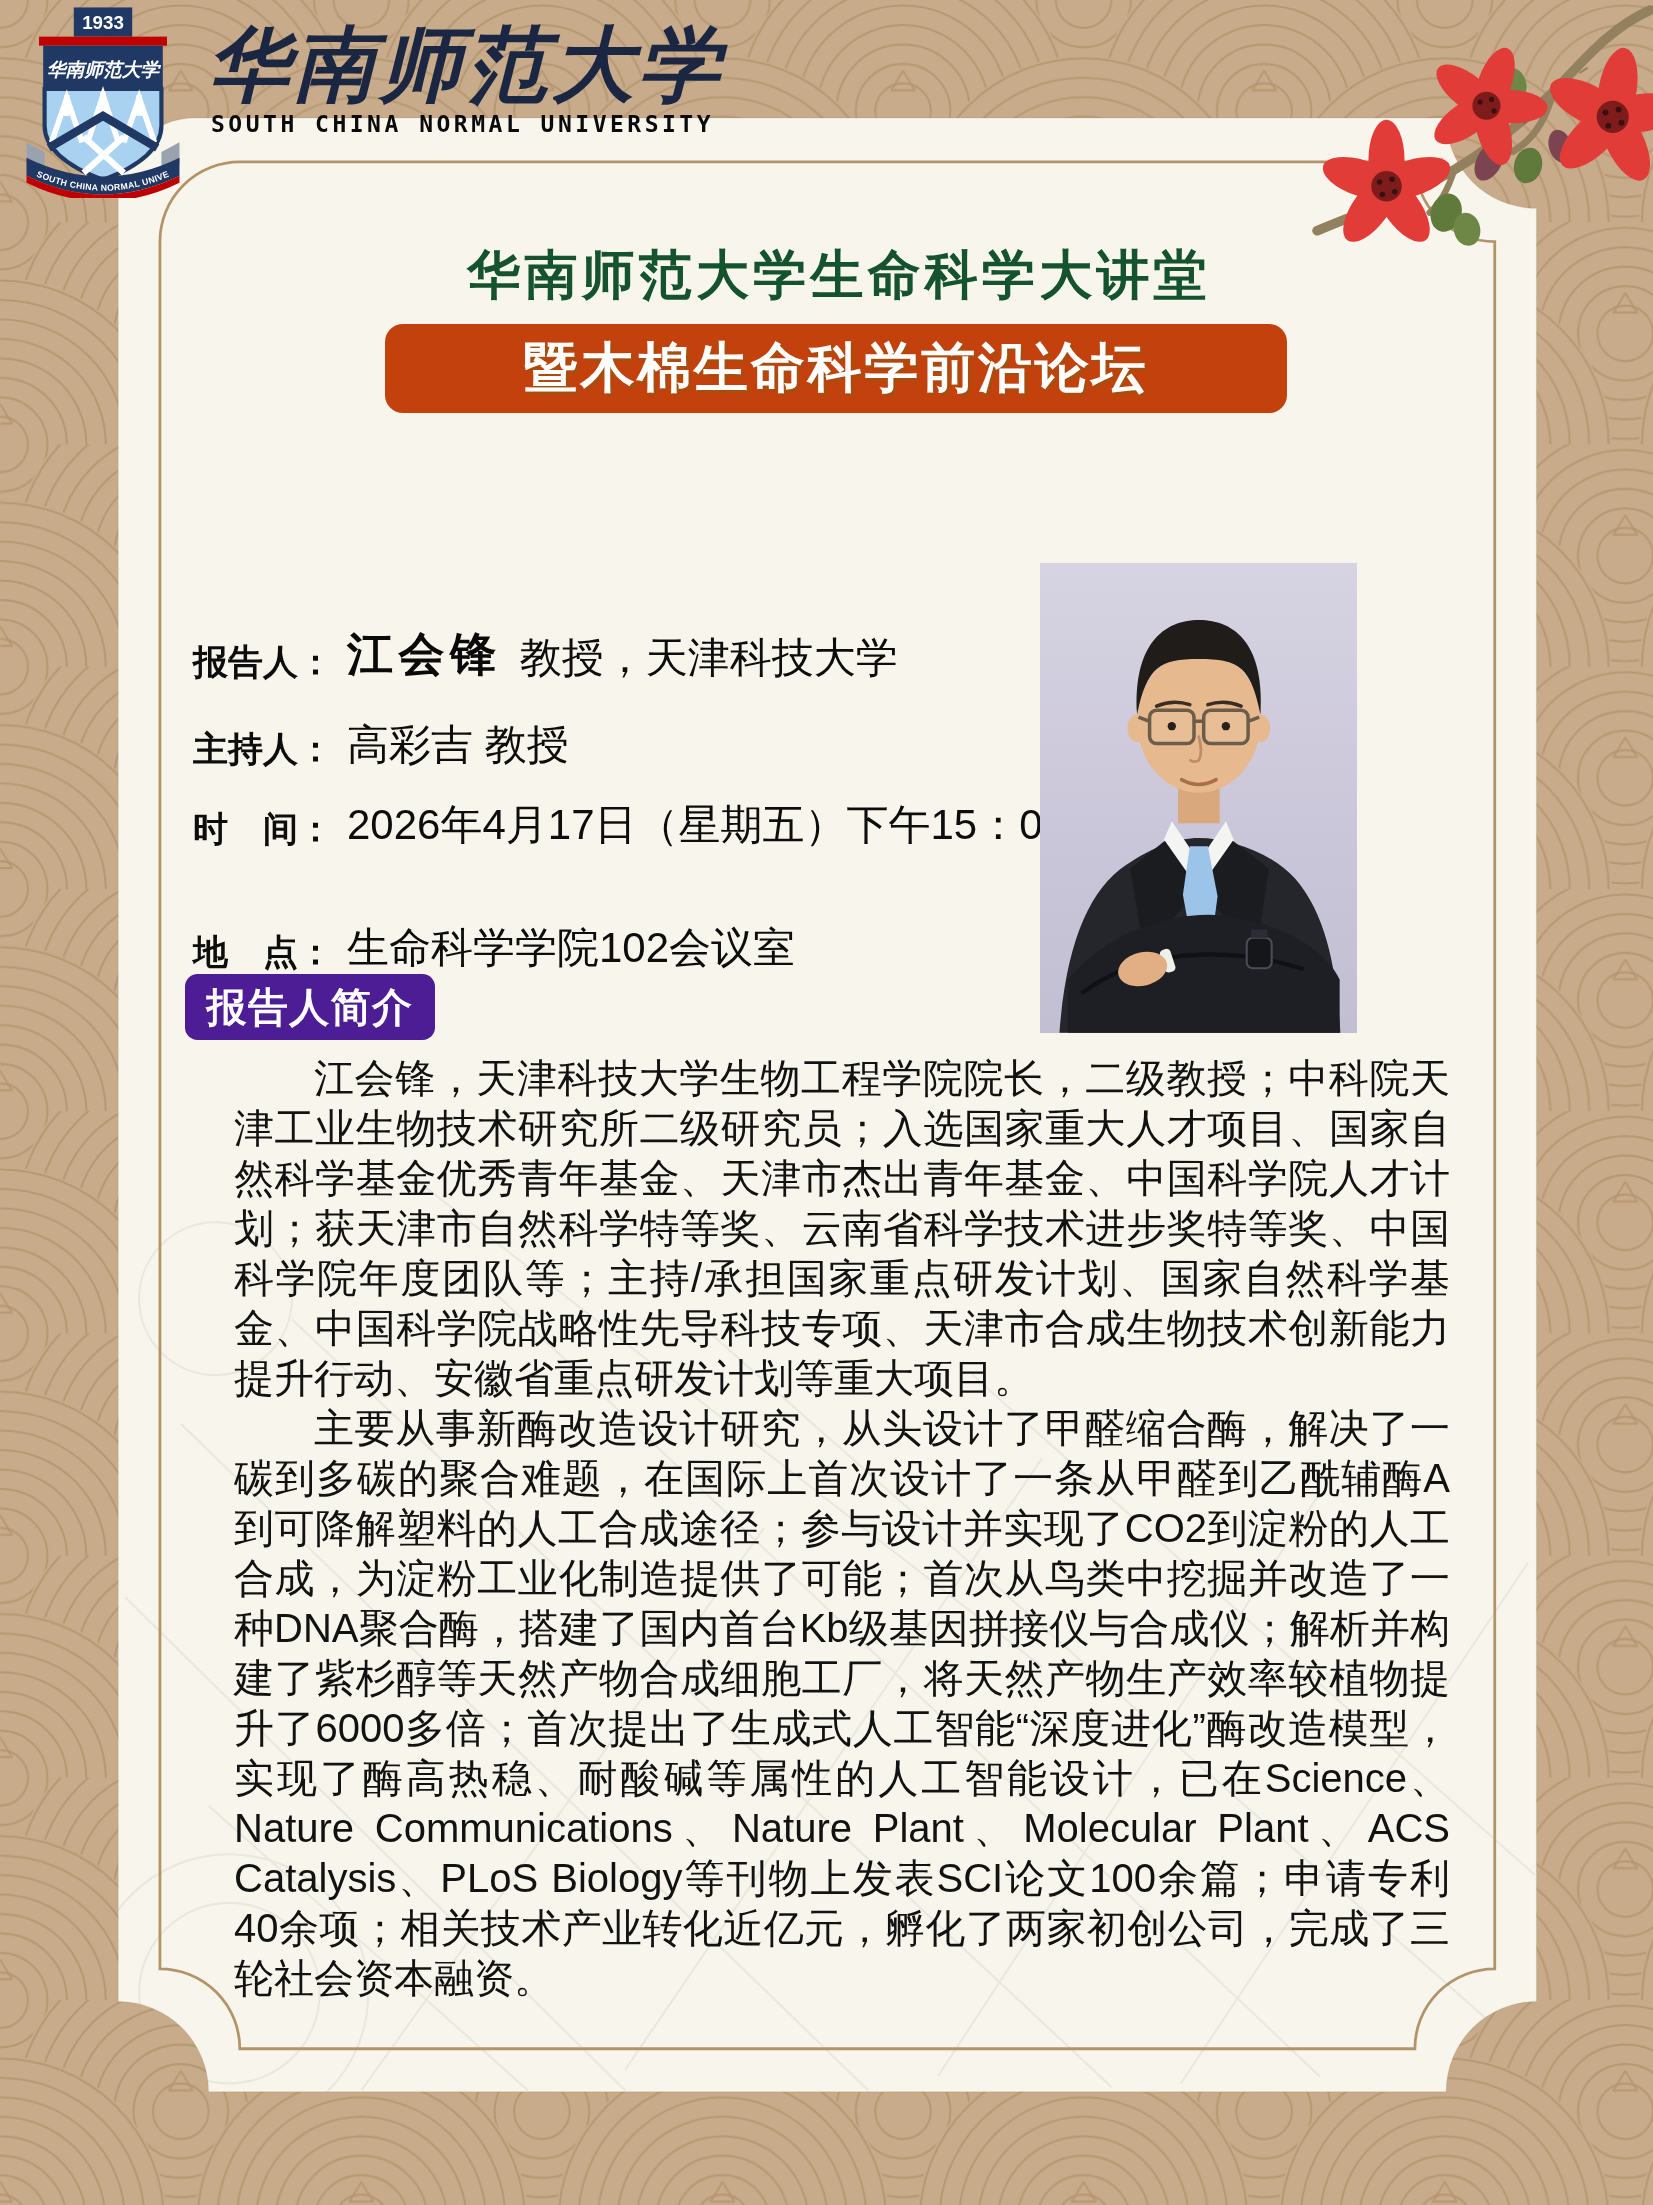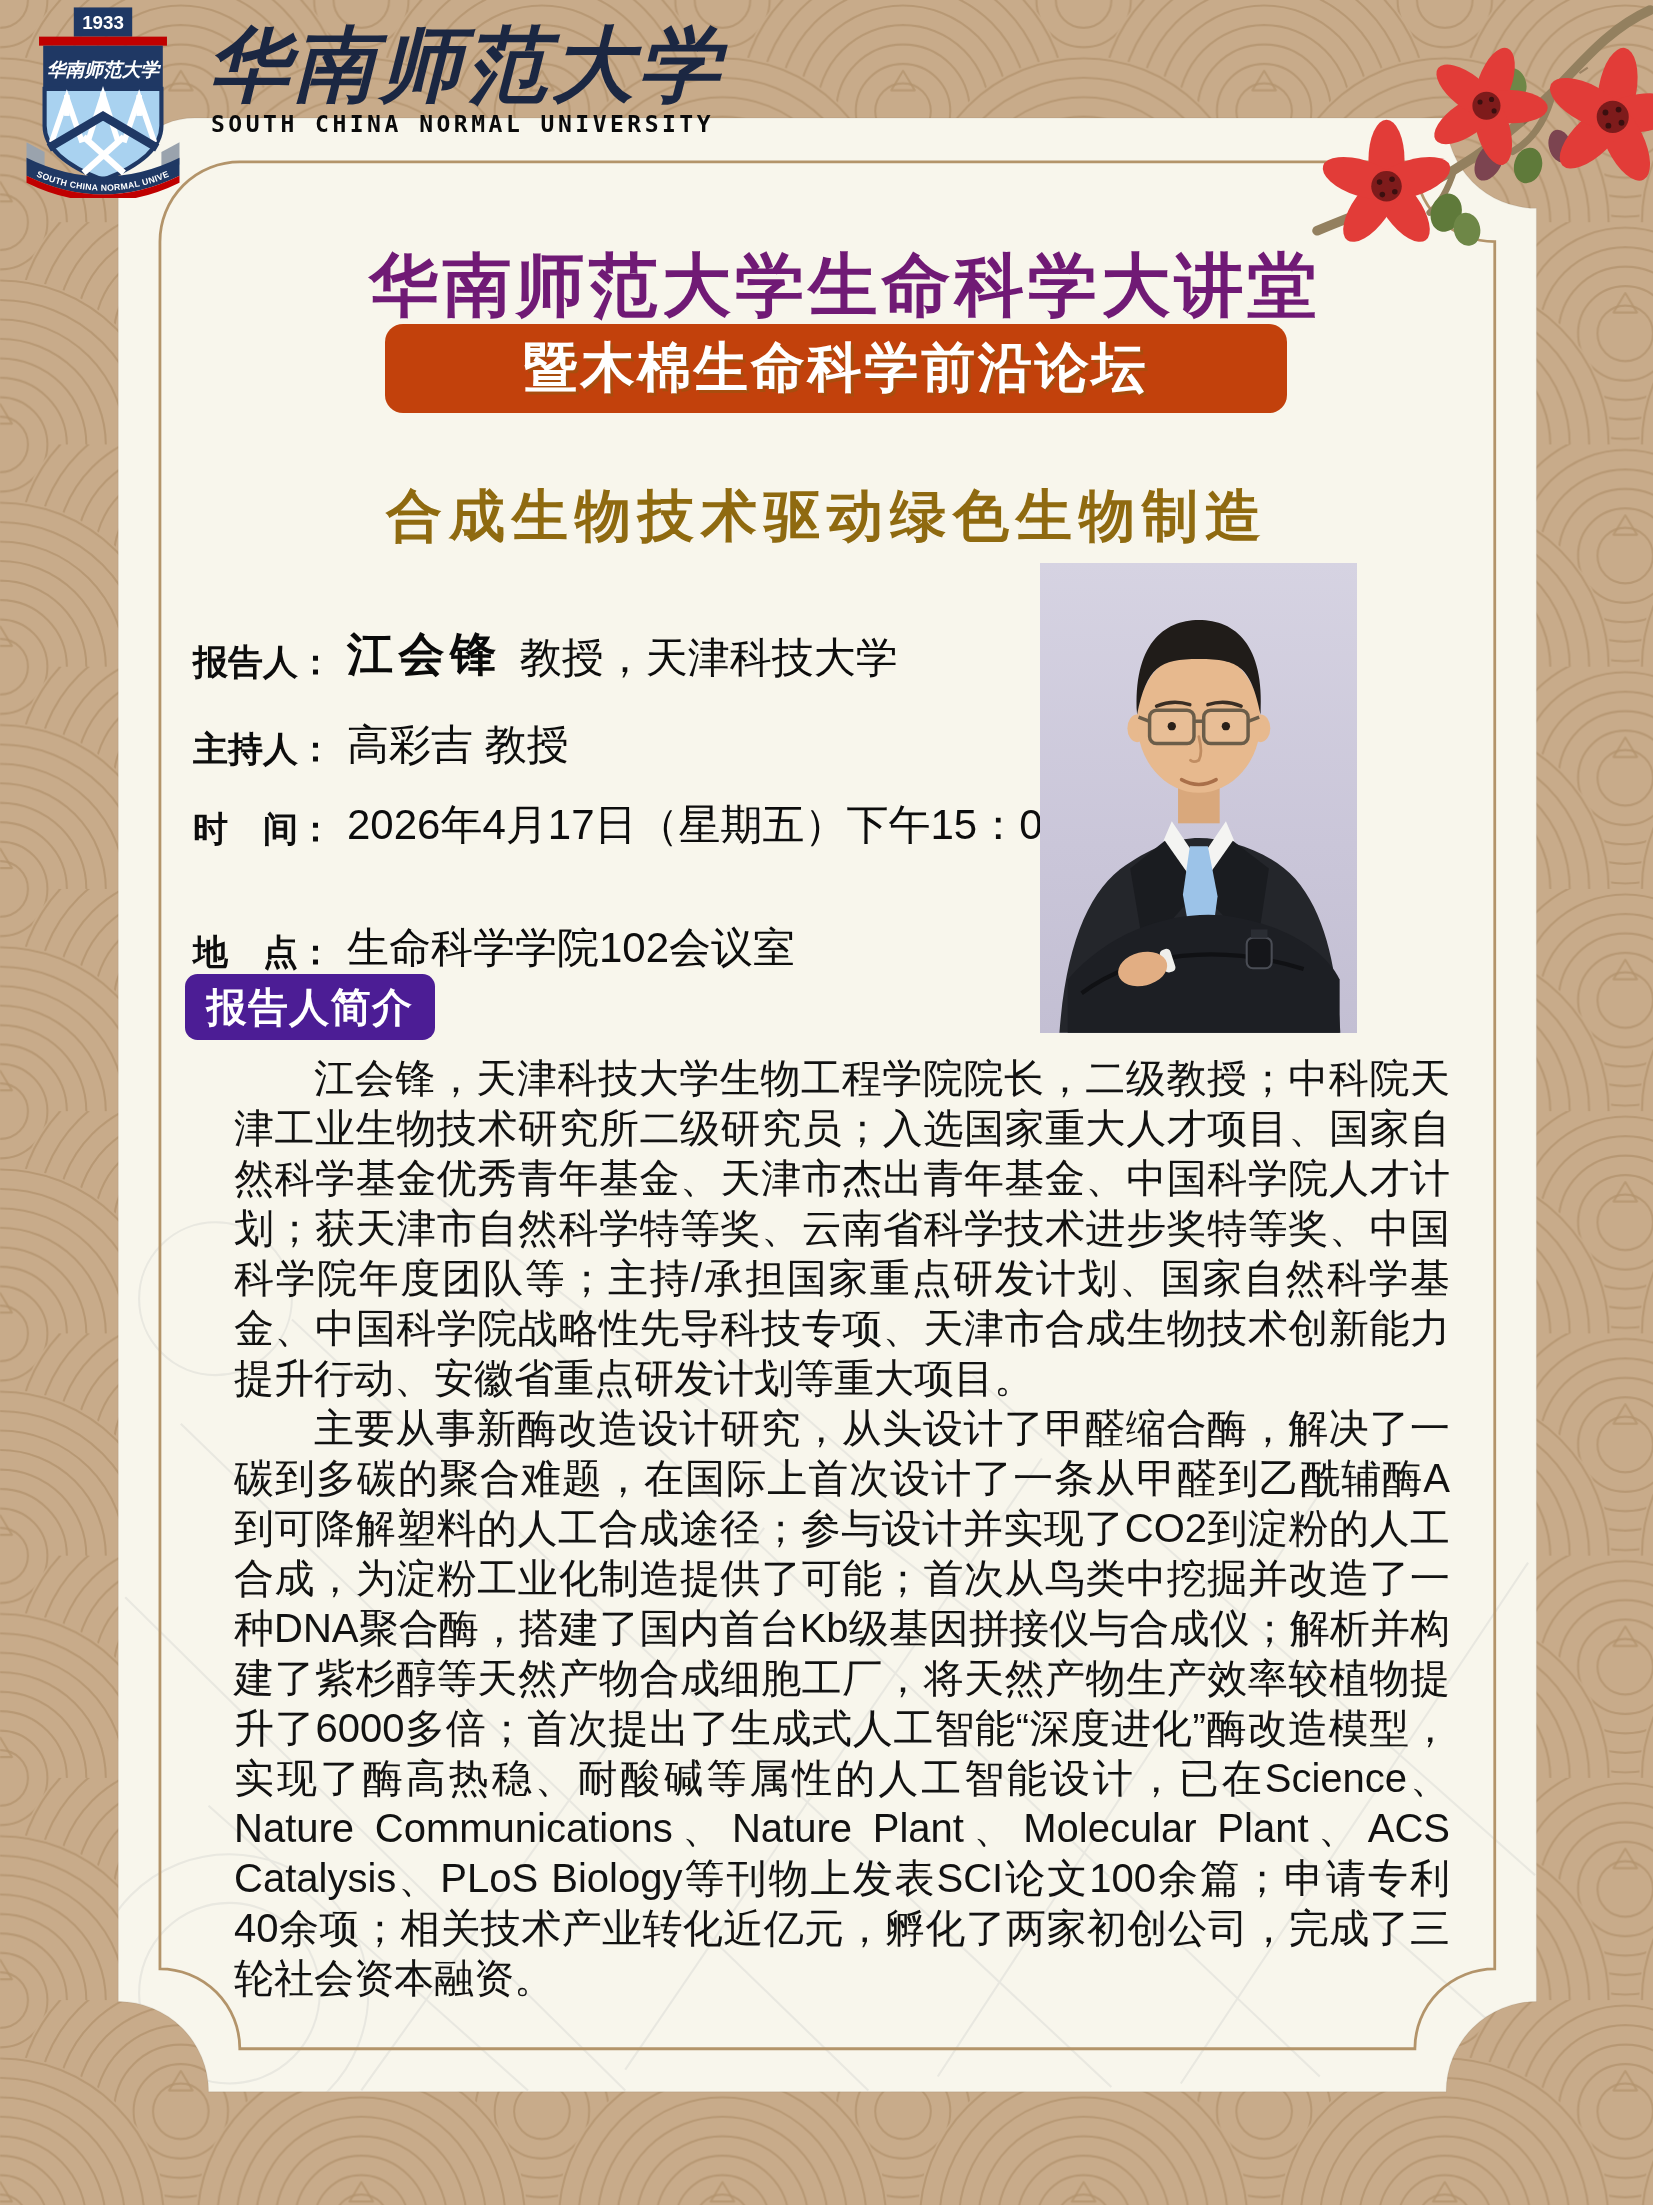--- a/index.html
+++ b/index.html
@@ -20,22 +20,22 @@
   }
   .brand-en{
     position:absolute;left:211px;top:111px;z-index:3;
     font-family:"DejaVu Sans Mono", monospace;font-weight:bold;
     font-size:23px;letter-spacing:3.5px;color:#0b0b0b;white-space:nowrap;
   }
   .flower{position:absolute;left:1281px;top:0;width:372px;height:299px;z-index:3;}
 
   
   .main-title{
-    position:absolute;left:136px;top:240px;width:1418px;z-index:2;
-    text-align:center;font-size:69px;font-weight:800;color:#701a75;
+    position:absolute;left:130px;top:240px;width:1418px;z-index:2;
+    text-align:center;font-size:53px;font-weight:800;color:#14532d;
     letter-spacing:4.2px;white-space:nowrap;
   }
   .banner{
     position:absolute;left:385px;top:324px;width:902px;height:89px;z-index:2;
     background:#c2410c;border-radius:18px;
     display:flex;align-items:center;justify-content:center;
   }
   .banner span{
     font-size:54px;font-weight:800;color:#ffffff;letter-spacing:2.8px;
     text-shadow:2.8px 2.8px 0 rgba(120,100,20,0.35);white-space:nowrap;
@@ -241,21 +241,20 @@
       </g>
     </g>
   </svg>
 
   <h1 class="main-title" style="margin:0;">华南师范大学生命科学大讲堂</h1>
 
   <div class="banner">
     <span>暨木棉生命科学前沿论坛</span>
   </div>
 
-  <div class="topic">合成生物技术驱动绿色生物制造</div>
 
   <div class="info-row row-speaker">
     <span class="info-label">报告人：</span>
     <span class="speaker-name">江会锋</span>
     <span class="info-value">教授，天津科技大学</span>
   </div>
 
   <div class="info-row row-host">
     <span class="info-label">主持人：</span>
     <span class="info-value">高彩吉 教授</span>

